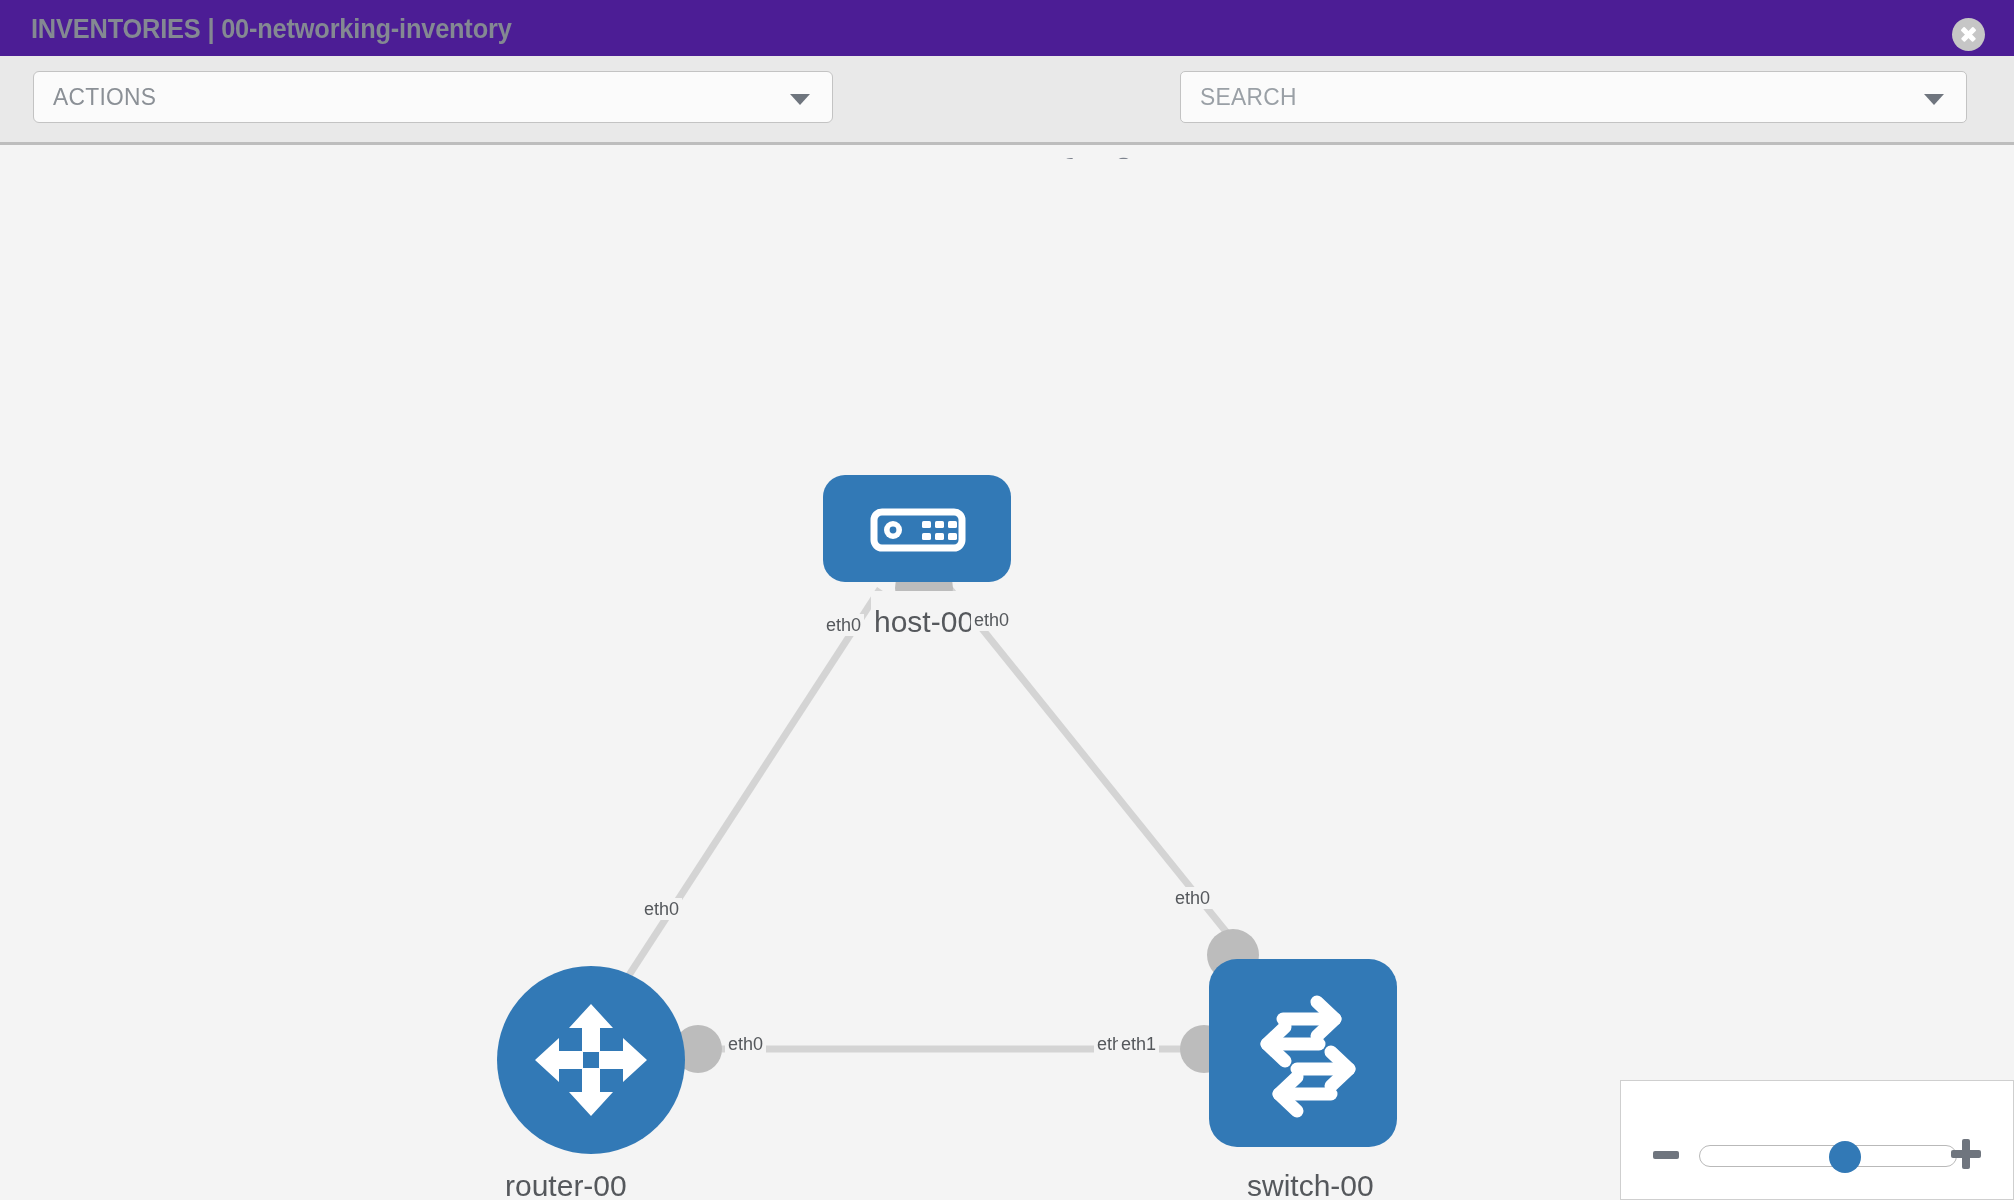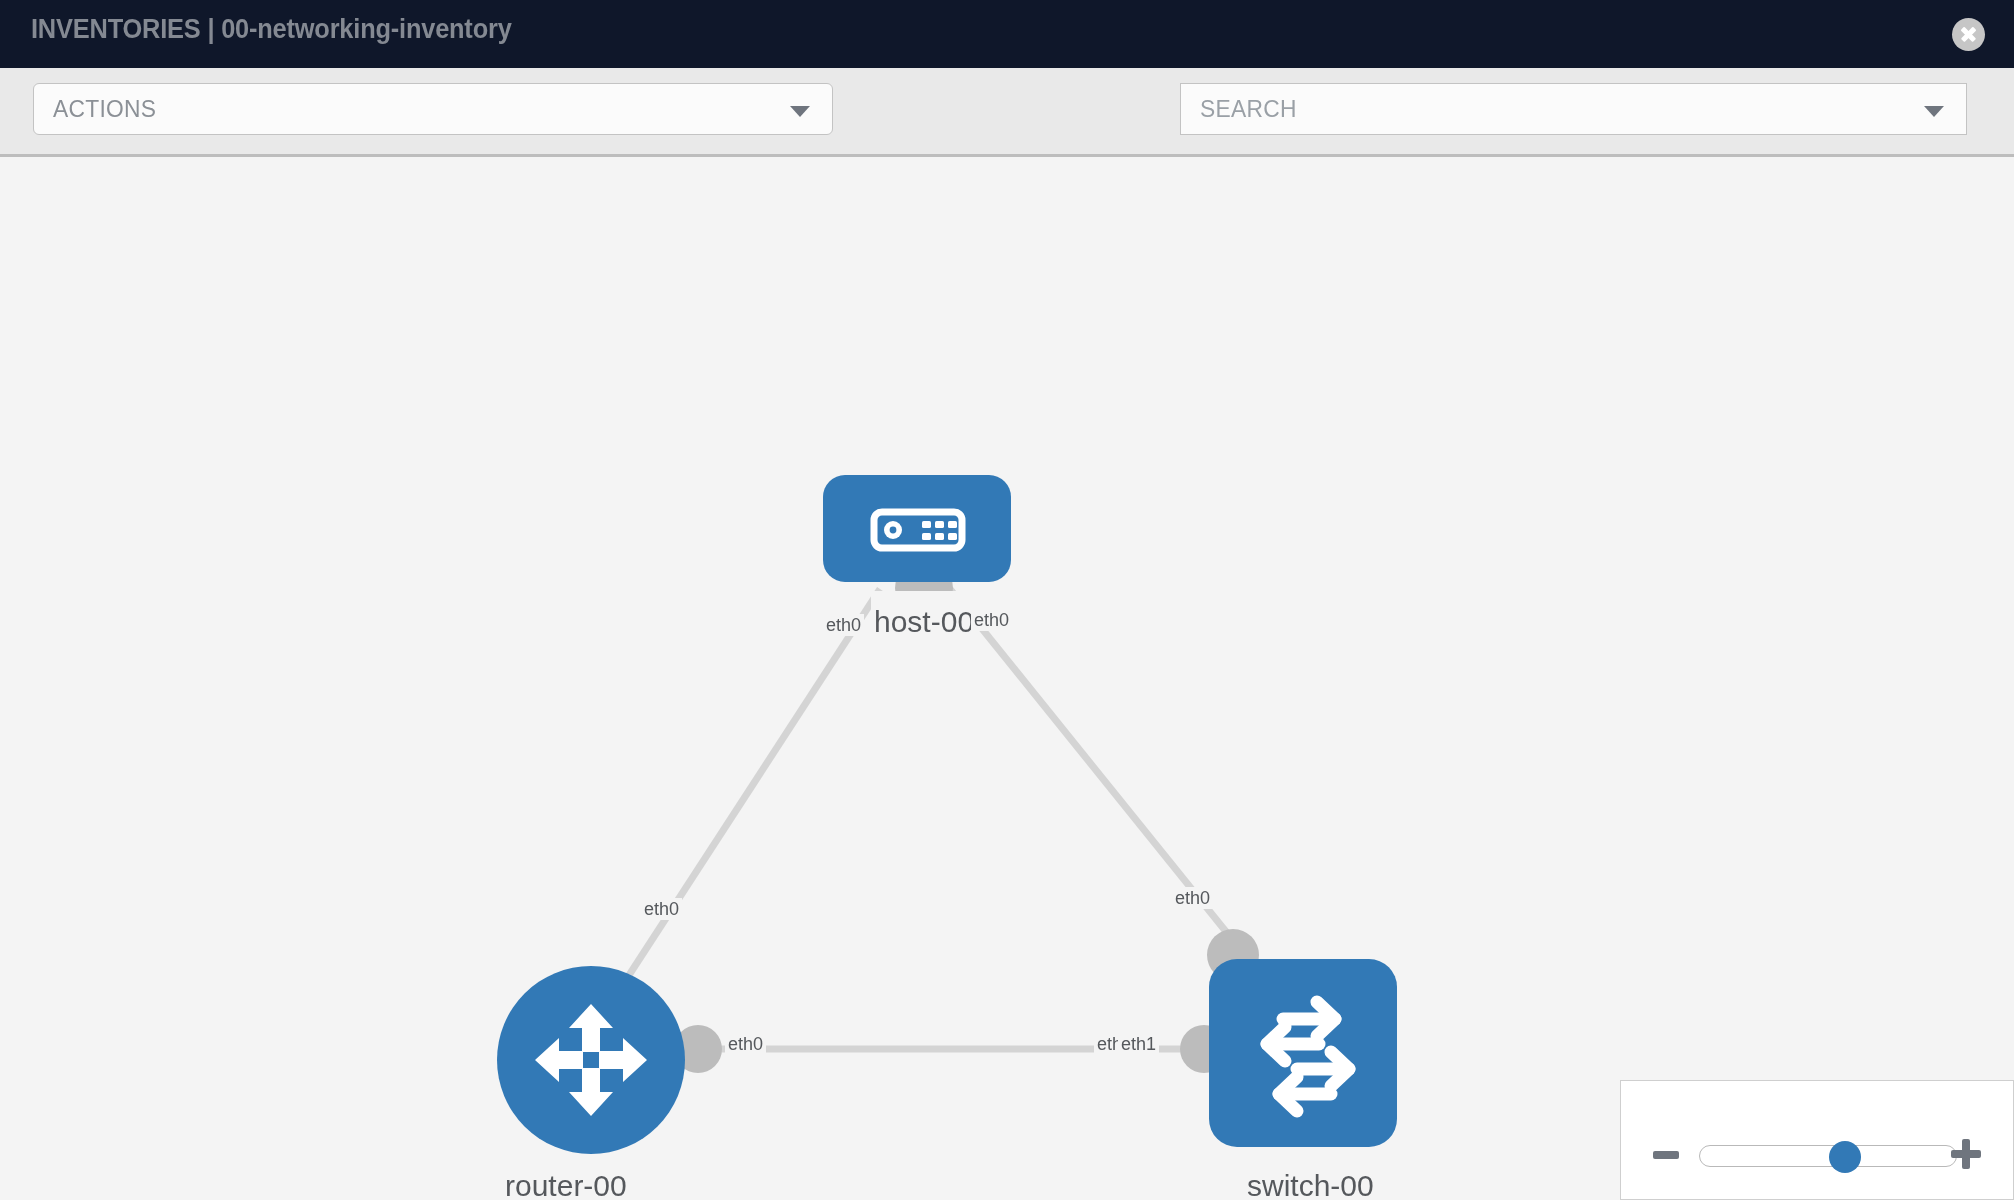--- a/index.html
+++ b/index.html
@@ -7,21 +7,21 @@
     width:2014px;height:1200px;overflow:hidden;
     background:#f4f4f4;
     font-family:"Liberation Sans", sans-serif;
     -webkit-font-smoothing:antialiased;
   }
   .app{position:relative;width:2014px;height:1200px;background:#f4f4f4;}
 
   
   .header{
     position:absolute;left:0;top:0;width:2014px;height:70px;
-    background:#0f172a;
+    background:#4c1d95;
     box-sizing:border-box;
   }
   .header-title{
     position:absolute;left:31px;top:14px;
     font-size:27px;font-weight:bold;
     color:#848992;
     letter-spacing:-0.2px;
     transform:scaleX(0.94);
     transform-origin:left center;
     white-space:nowrap;
@@ -35,21 +35,21 @@
   .close-btn .x1,.close-btn .x2{
     position:absolute;left:50%;top:50%;
     width:17px;height:4.6px;background:#ffffff;border-radius:1px;
     margin-left:-8.5px;margin-top:-2.3px;
   }
   .close-btn .x1{transform:rotate(45deg);}
   .close-btn .x2{transform:rotate(-45deg);}
 
   
   .toolbar{
-    position:absolute;left:0;top:68px;width:2014px;height:89px;
+    position:absolute;left:0;top:56px;width:2014px;height:89px;
     background:#e9e9e9;
     border-bottom:3px solid #bdbdbd;
     box-sizing:border-box;
   }
   .actions-select{
     position:absolute;left:33px;top:15px;
     width:800px;height:52px;
     background:#fbfbfb;
     border:1.5px solid #c3c3c3;
     border-radius:6px;
@@ -73,21 +73,21 @@
     position:absolute;top:96px;
     width:44px;height:44px;cursor:pointer;
   }
   .wrench-icon{left:1040px;}
   .key-icon{left:1108px;}
   .search-select{
     position:absolute;left:1180px;top:15px;
     width:787px;height:52px;
     background:#fbfbfb;
     border:1.5px solid #c3c3c3;
-    border-radius:0;
+    border-radius:5px;
     box-sizing:border-box;
     cursor:text;
   }
   .search-select .sel-label{
     position:absolute;left:19px;top:11px;
     font-size:24px;color:#9aa0a6;
     letter-spacing:0.3px;
     transform:scaleX(0.95);transform-origin:left center;
   }
 

